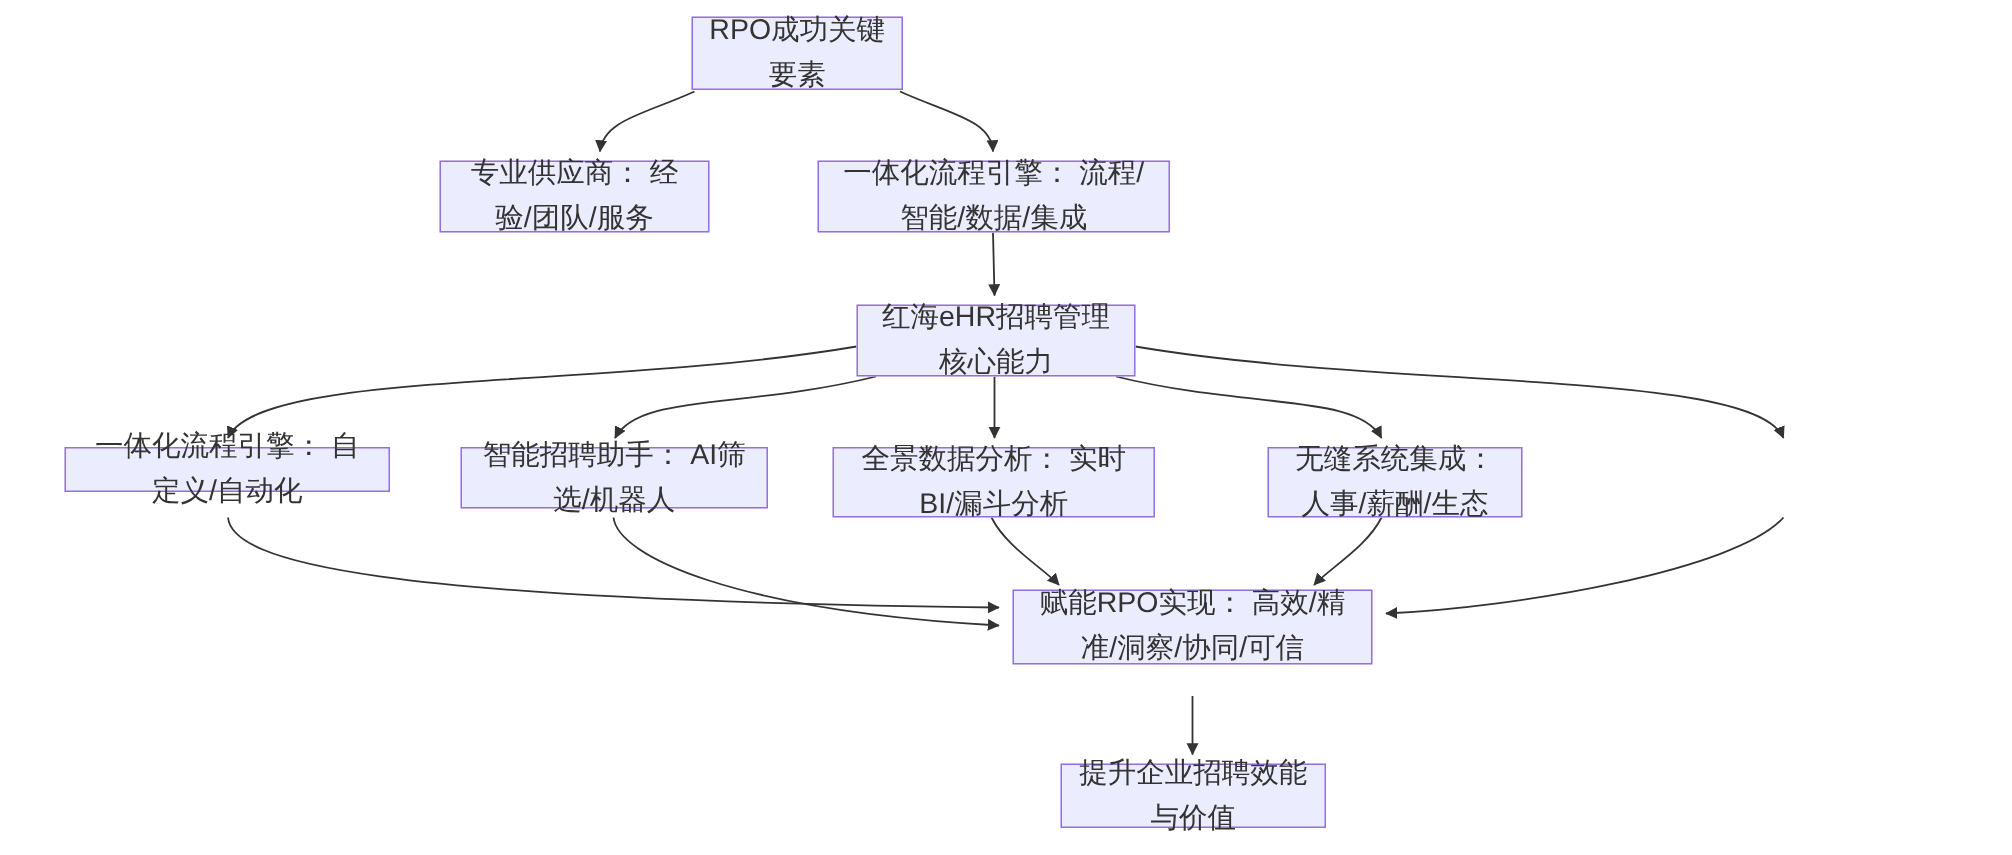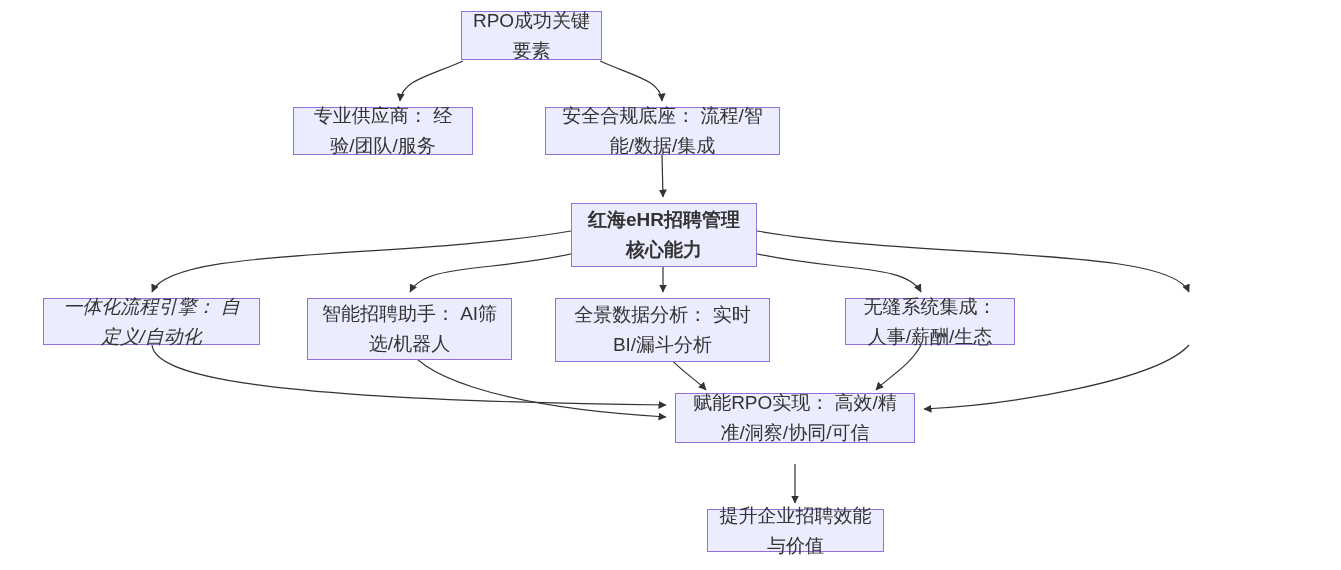--- a/index.html
+++ b/index.html
@@ -58,22 +58,22 @@
     <path class="edge" d="M 152,345 C 155,375 250,400 666,405" marker-end="url(#arrowhead)"></path>
     <path class="edge" d="M 409,345 C 412,371 490,407 666,417" marker-end="url(#arrowhead)"></path>
     <path class="edge" d="M 661,345 C 671,365 696,379 706,390" marker-end="url(#arrowhead)"></path>
     <path class="edge" d="M 921,345 C 911,365 886,379 876,390" marker-end="url(#arrowhead)"></path>
     <path class="edge" d="M 1189,345 C 1158,380 1012,405 924,409" marker-end="url(#arrowhead)"></path>
     <path class="edge" d="M 795,464 L 795,503" marker-end="url(#arrowhead)"></path>
   </svg>
 
   <div class="node" style="left:461px; top:11px;  width:141px; height:49px;">RPO成功关键要素</div>
   <div class="node" style="left:293px; top:107px; width:180px; height:48px;">专业供应商： 经验/团队/服务</div>
-  <div class="node" style="left:545px; top:107px; width:235px; height:48px;">安全合规底座： 流程/智能/数据/集成</div>
-  <div class="node" style="left:571px; top:203px; width:186px; height:64px;font-weight:bold;">红海eHR招聘管理核心能力</div>
-  <div class="node" style="left:43px;  top:298px; width:217px; height:47px;font-style:italic;">一体化流程引擎： 自定义/自动化</div>
-  <div class="node" style="left:307px; top:298px; width:205px; height:62px;">智能招聘助手： AI筛选/机器人</div>
-  <div class="node" style="left:555px; top:298px; width:215px; height:64px;">全景数据分析： 实时BI/漏斗分析</div>
+  <div class="node" style="left:545px; top:107px; width:235px; height:48px;">一体化流程引擎： 流程/智能/数据/集成</div>
+  <div class="node" style="left:571px; top:203px; width:186px; height:48px;">红海eHR招聘管理核心能力</div>
+  <div class="node" style="left:43px;  top:298px; width:217px; height:30px;">一体化流程引擎： 自定义/自动化</div>
+  <div class="node" style="left:307px; top:298px; width:205px; height:41px;">智能招聘助手： AI筛选/机器人</div>
+  <div class="node" style="left:555px; top:298px; width:215px; height:47px;">全景数据分析： 实时BI/漏斗分析</div>
   <div class="node" style="left:845px; top:298px; width:170px; height:47px;">无缝系统集成： 人事/薪酬/生态</div>
   <div class="node" style="left:675px; top:393px; width:240px; height:50px;">赋能RPO实现： 高效/精准/洞察/协同/可信</div>
   <div class="node" style="left:707px; top:509px; width:177px; height:43px;">提升企业招聘效能与价值</div>
 
 </div>
 
 </body></html>

